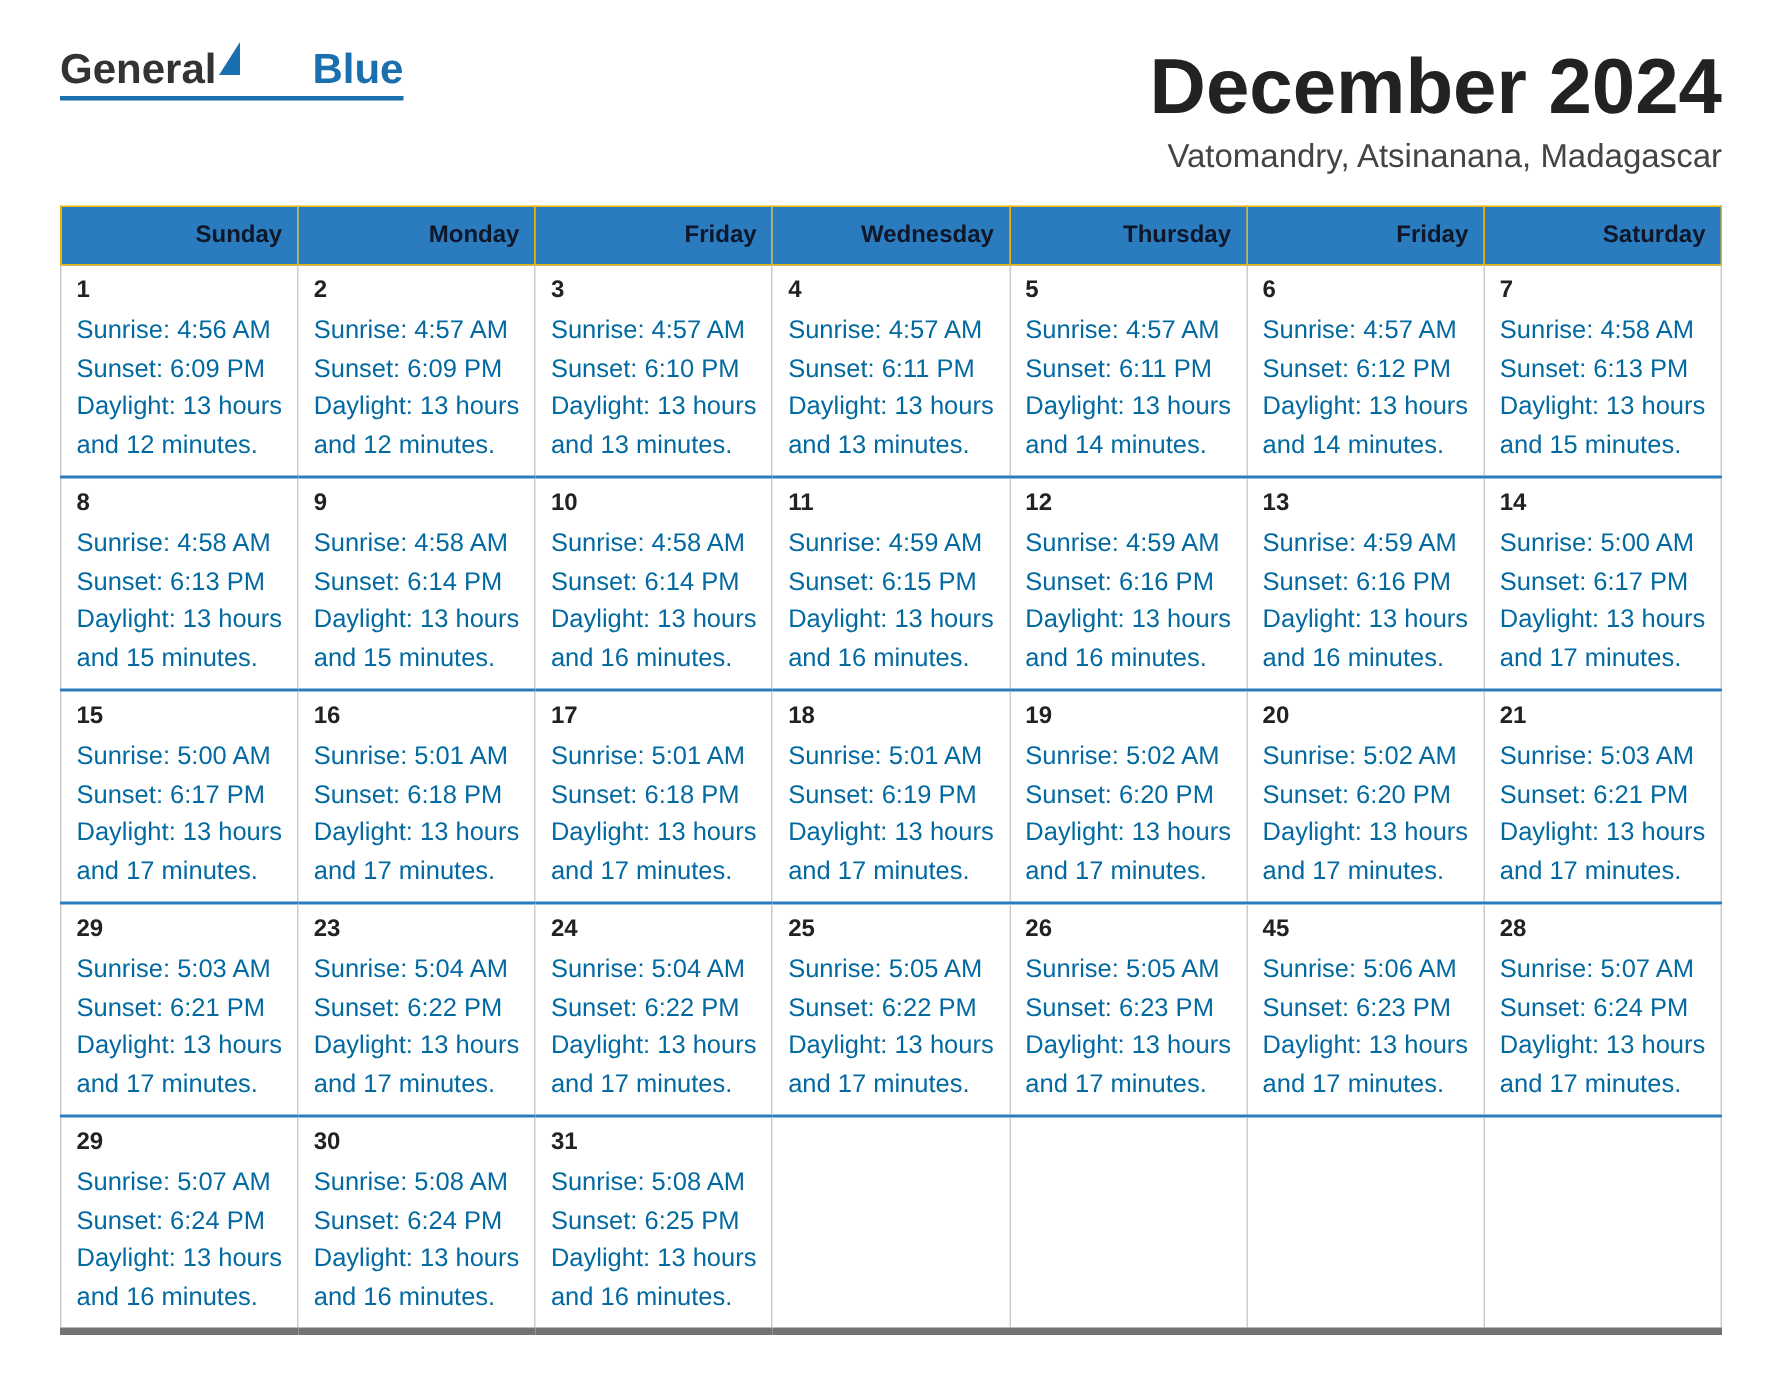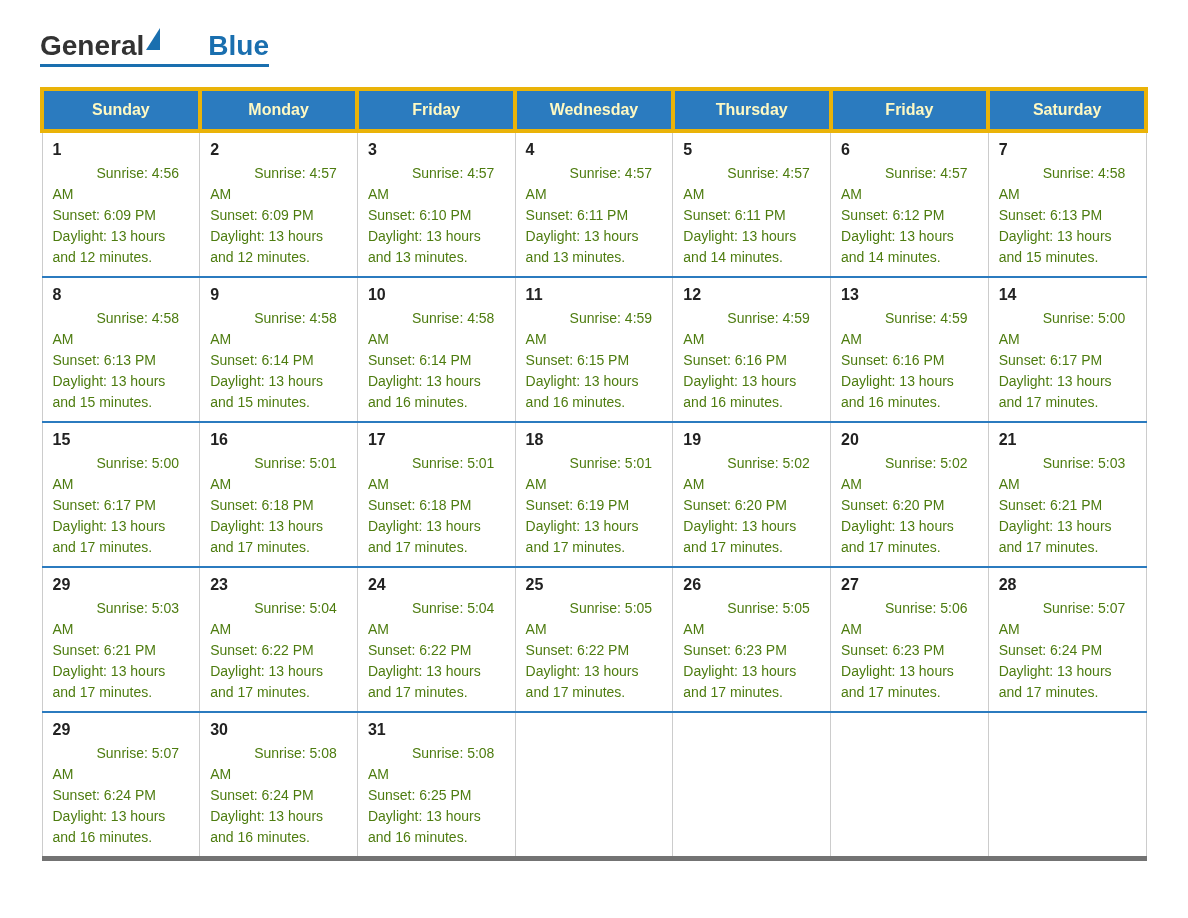--- a/index.html
+++ b/index.html
@@ -63,48 +63,47 @@
       color: #444;
       margin-top: 4px;
     }
     .calendar-table {
       width: 100%;
       border-collapse: collapse;
       border: 1px solid #999;
     }
     .calendar-table th {
       background: #2b7bbf;
-      color: #fef9c3;
+      color: #0f172a;
       font-size: 16px;
       font-weight: bold;
       padding: 10px 10px;
-      text-align: center;
-      border: 4px solid #eab308;
+      text-align: right;
+      border: 1px solid #eab308;
     }
     .calendar-table td {
       vertical-align: top;
       padding: 8px 10px;
       border: 1px solid #ccc;
       font-size: 13px;
       color: #333;
       width: 14.28%;
       min-height: 100px;
     }
     .day-number {
       font-size: 16px;
       font-weight: bold;
       color: #222;
       display: block;
       margin-bottom: 4px;
     }
     .day-info {
-      font-size: 14px;
+      font-size: 17px;
       line-height: 1.5;
-      color: #4d7c0f;
-      margin-left: 44px;
+      color: #0369a1;
     }
     .empty-cell {
       background: #fff;
     }
     tr:not(:last-child) td {
       border-bottom: 2px solid #2b7bbf;
     }
     .calendar-table tbody tr td {
       border-bottom: 5px solid #737373;
     }
@@ -117,20 +116,24 @@
 
 <div class="header-section">
   <div class="logo-area">
     <div class="logo-text">
       <span class="logo-general">General</span>
       <span class="logo-triangle"></span>
       <span class="logo-blue">Blue</span>
     </div>
     <div class="logo-underline"></div>
   </div>
+  <div class="title-area">
+    <div class="month-title">December 2024</div>
+    <div class="location-subtitle">Vatomandry, Atsinanana, Madagascar</div>
+  </div>
 </div>
 
 <table class="calendar-table">
   <thead>
     <tr>
     <th>Sunday</th>
         <th>Monday</th>
         <th>Friday</th>
         <th>Wednesday</th>
         <th>Thursday</th>
@@ -244,21 +247,21 @@
         </td>
         <td>
           <span class="day-number">25</span>
           <span class="day-info">Sunrise: 5:05 AM<br>Sunset: 6:22 PM<br>Daylight: 13 hours and 17 minutes.</span>
         </td>
         <td>
           <span class="day-number">26</span>
           <span class="day-info">Sunrise: 5:05 AM<br>Sunset: 6:23 PM<br>Daylight: 13 hours and 17 minutes.</span>
         </td>
         <td>
-          <span class="day-number">27</span>
+          <span class="day-number">45</span>
           <span class="day-info">Sunrise: 5:06 AM<br>Sunset: 6:23 PM<br>Daylight: 13 hours and 17 minutes.</span>
         </td>
         <td>
           <span class="day-number">28</span>
           <span class="day-info">Sunrise: 5:07 AM<br>Sunset: 6:24 PM<br>Daylight: 13 hours and 17 minutes.</span>
         </td>
       </tr>
       <tr>
         <td>
           <span class="day-number">29</span>

